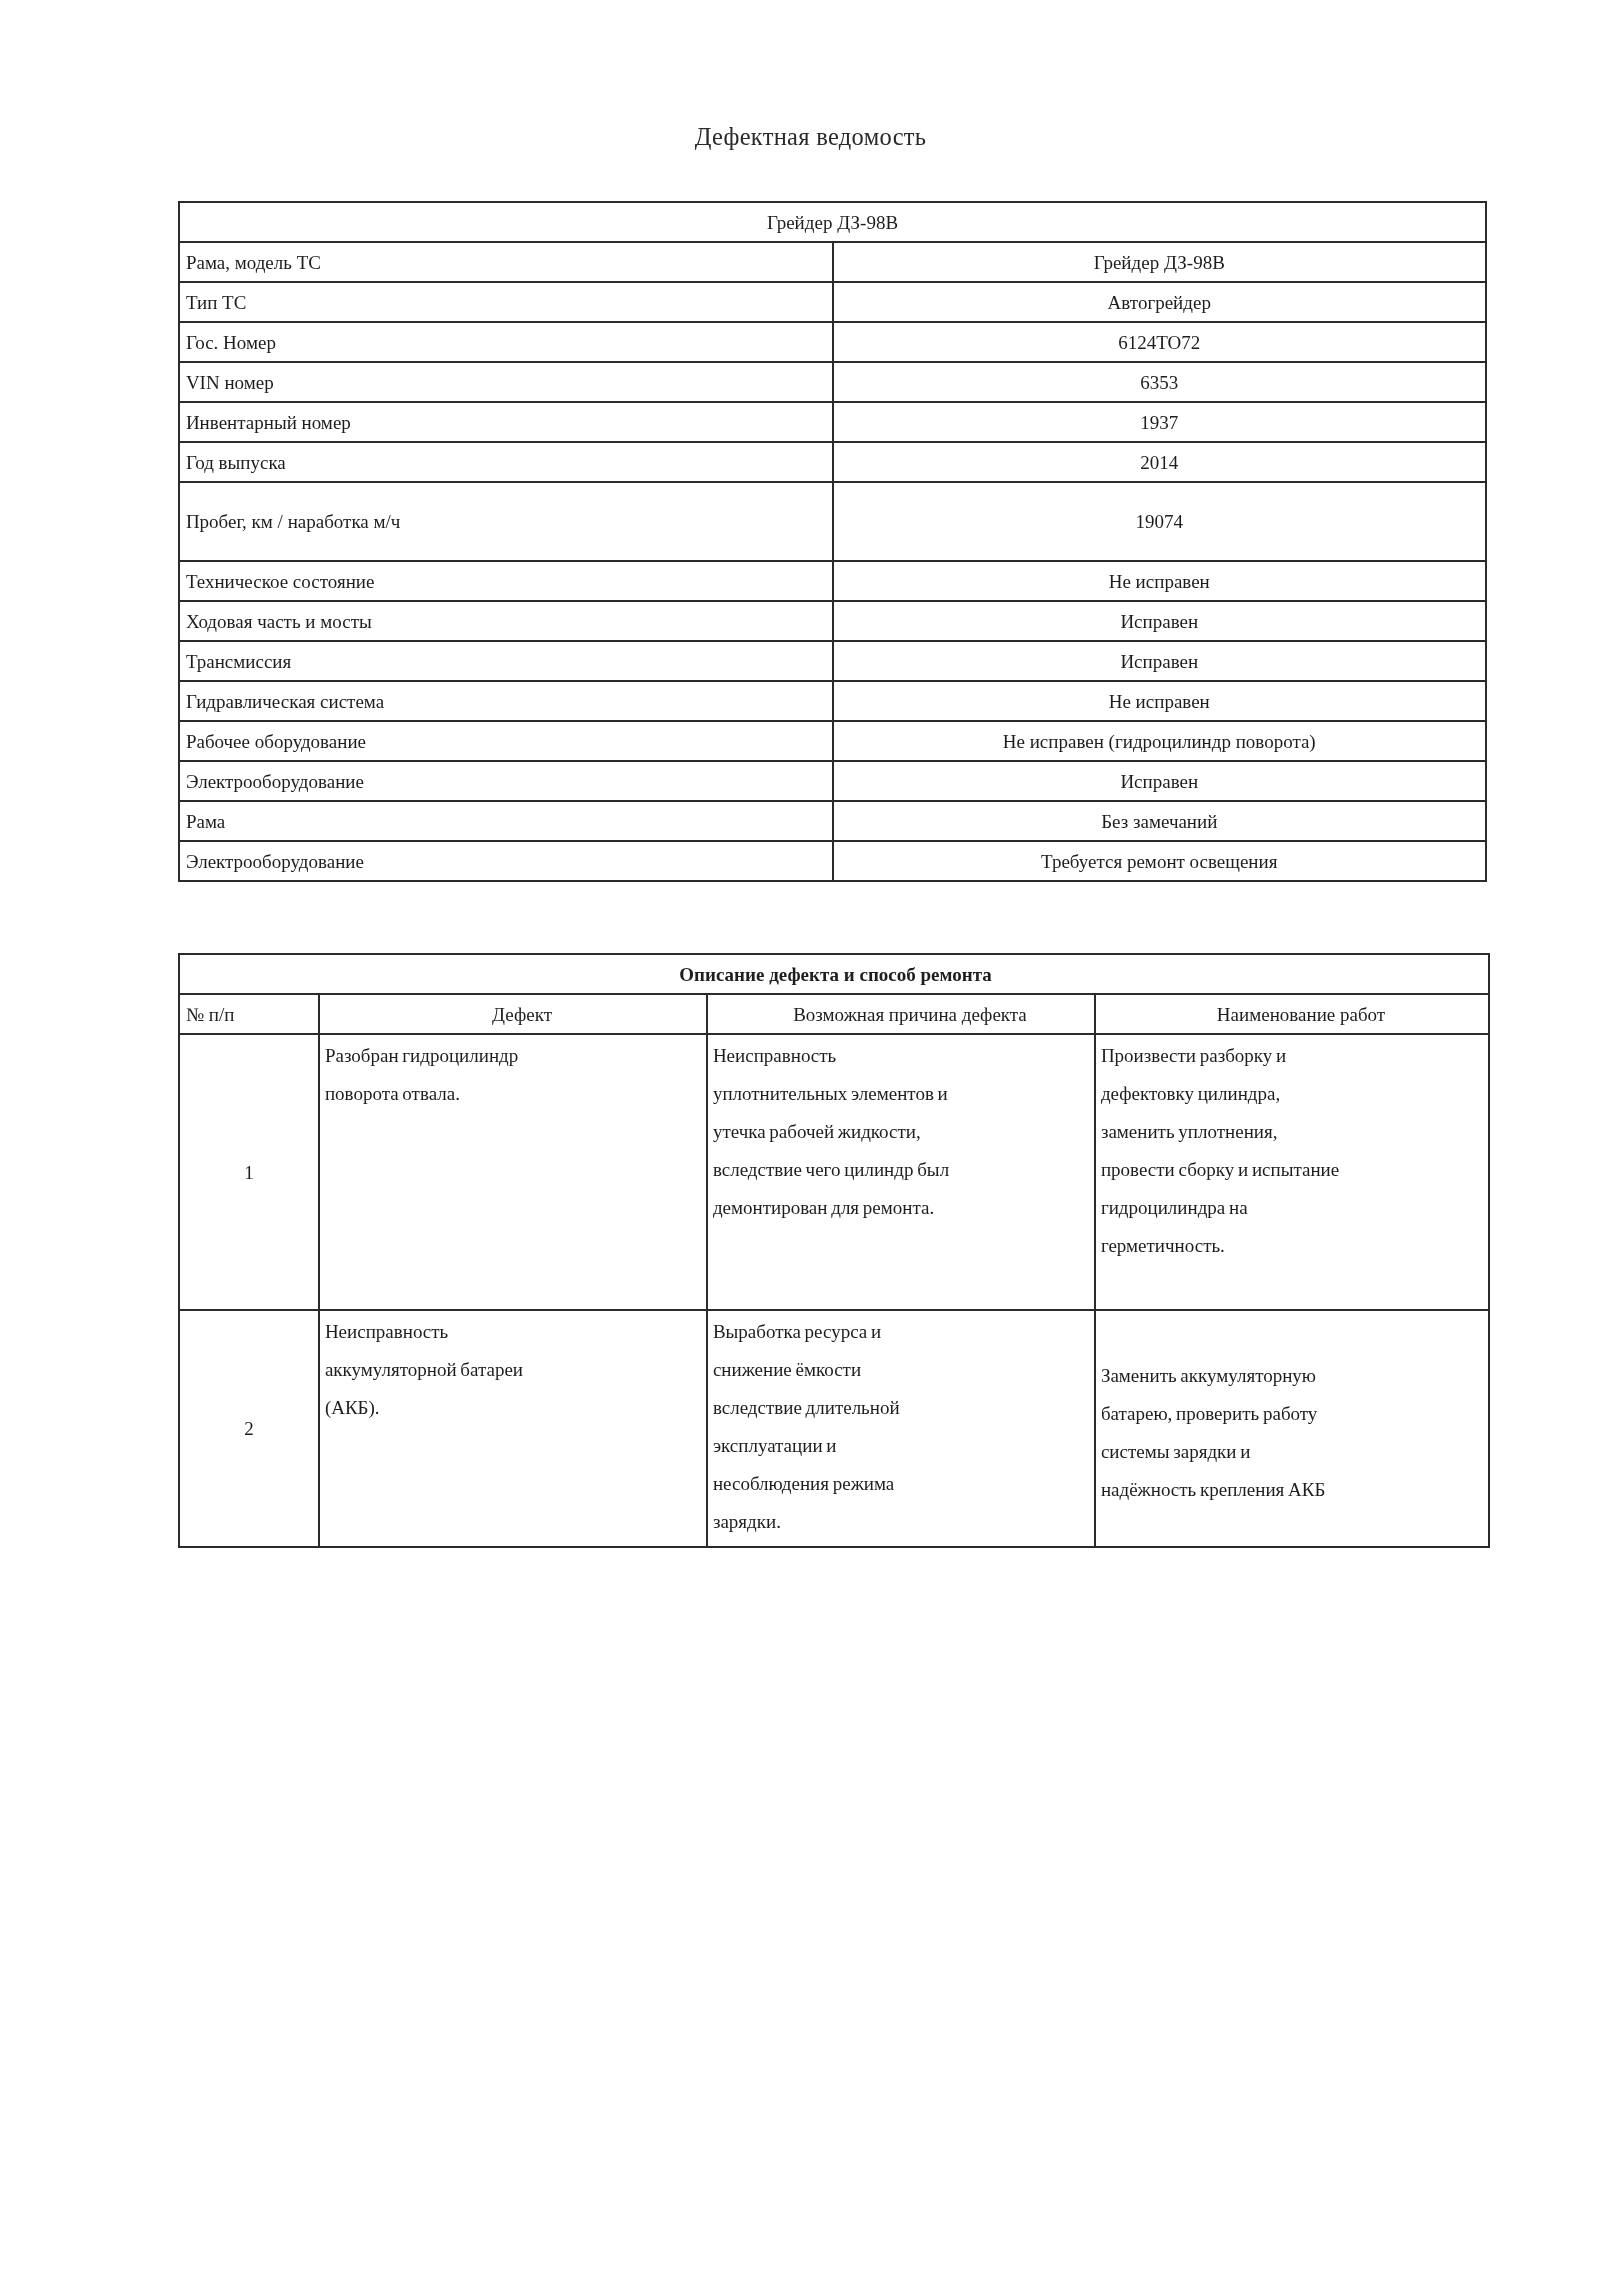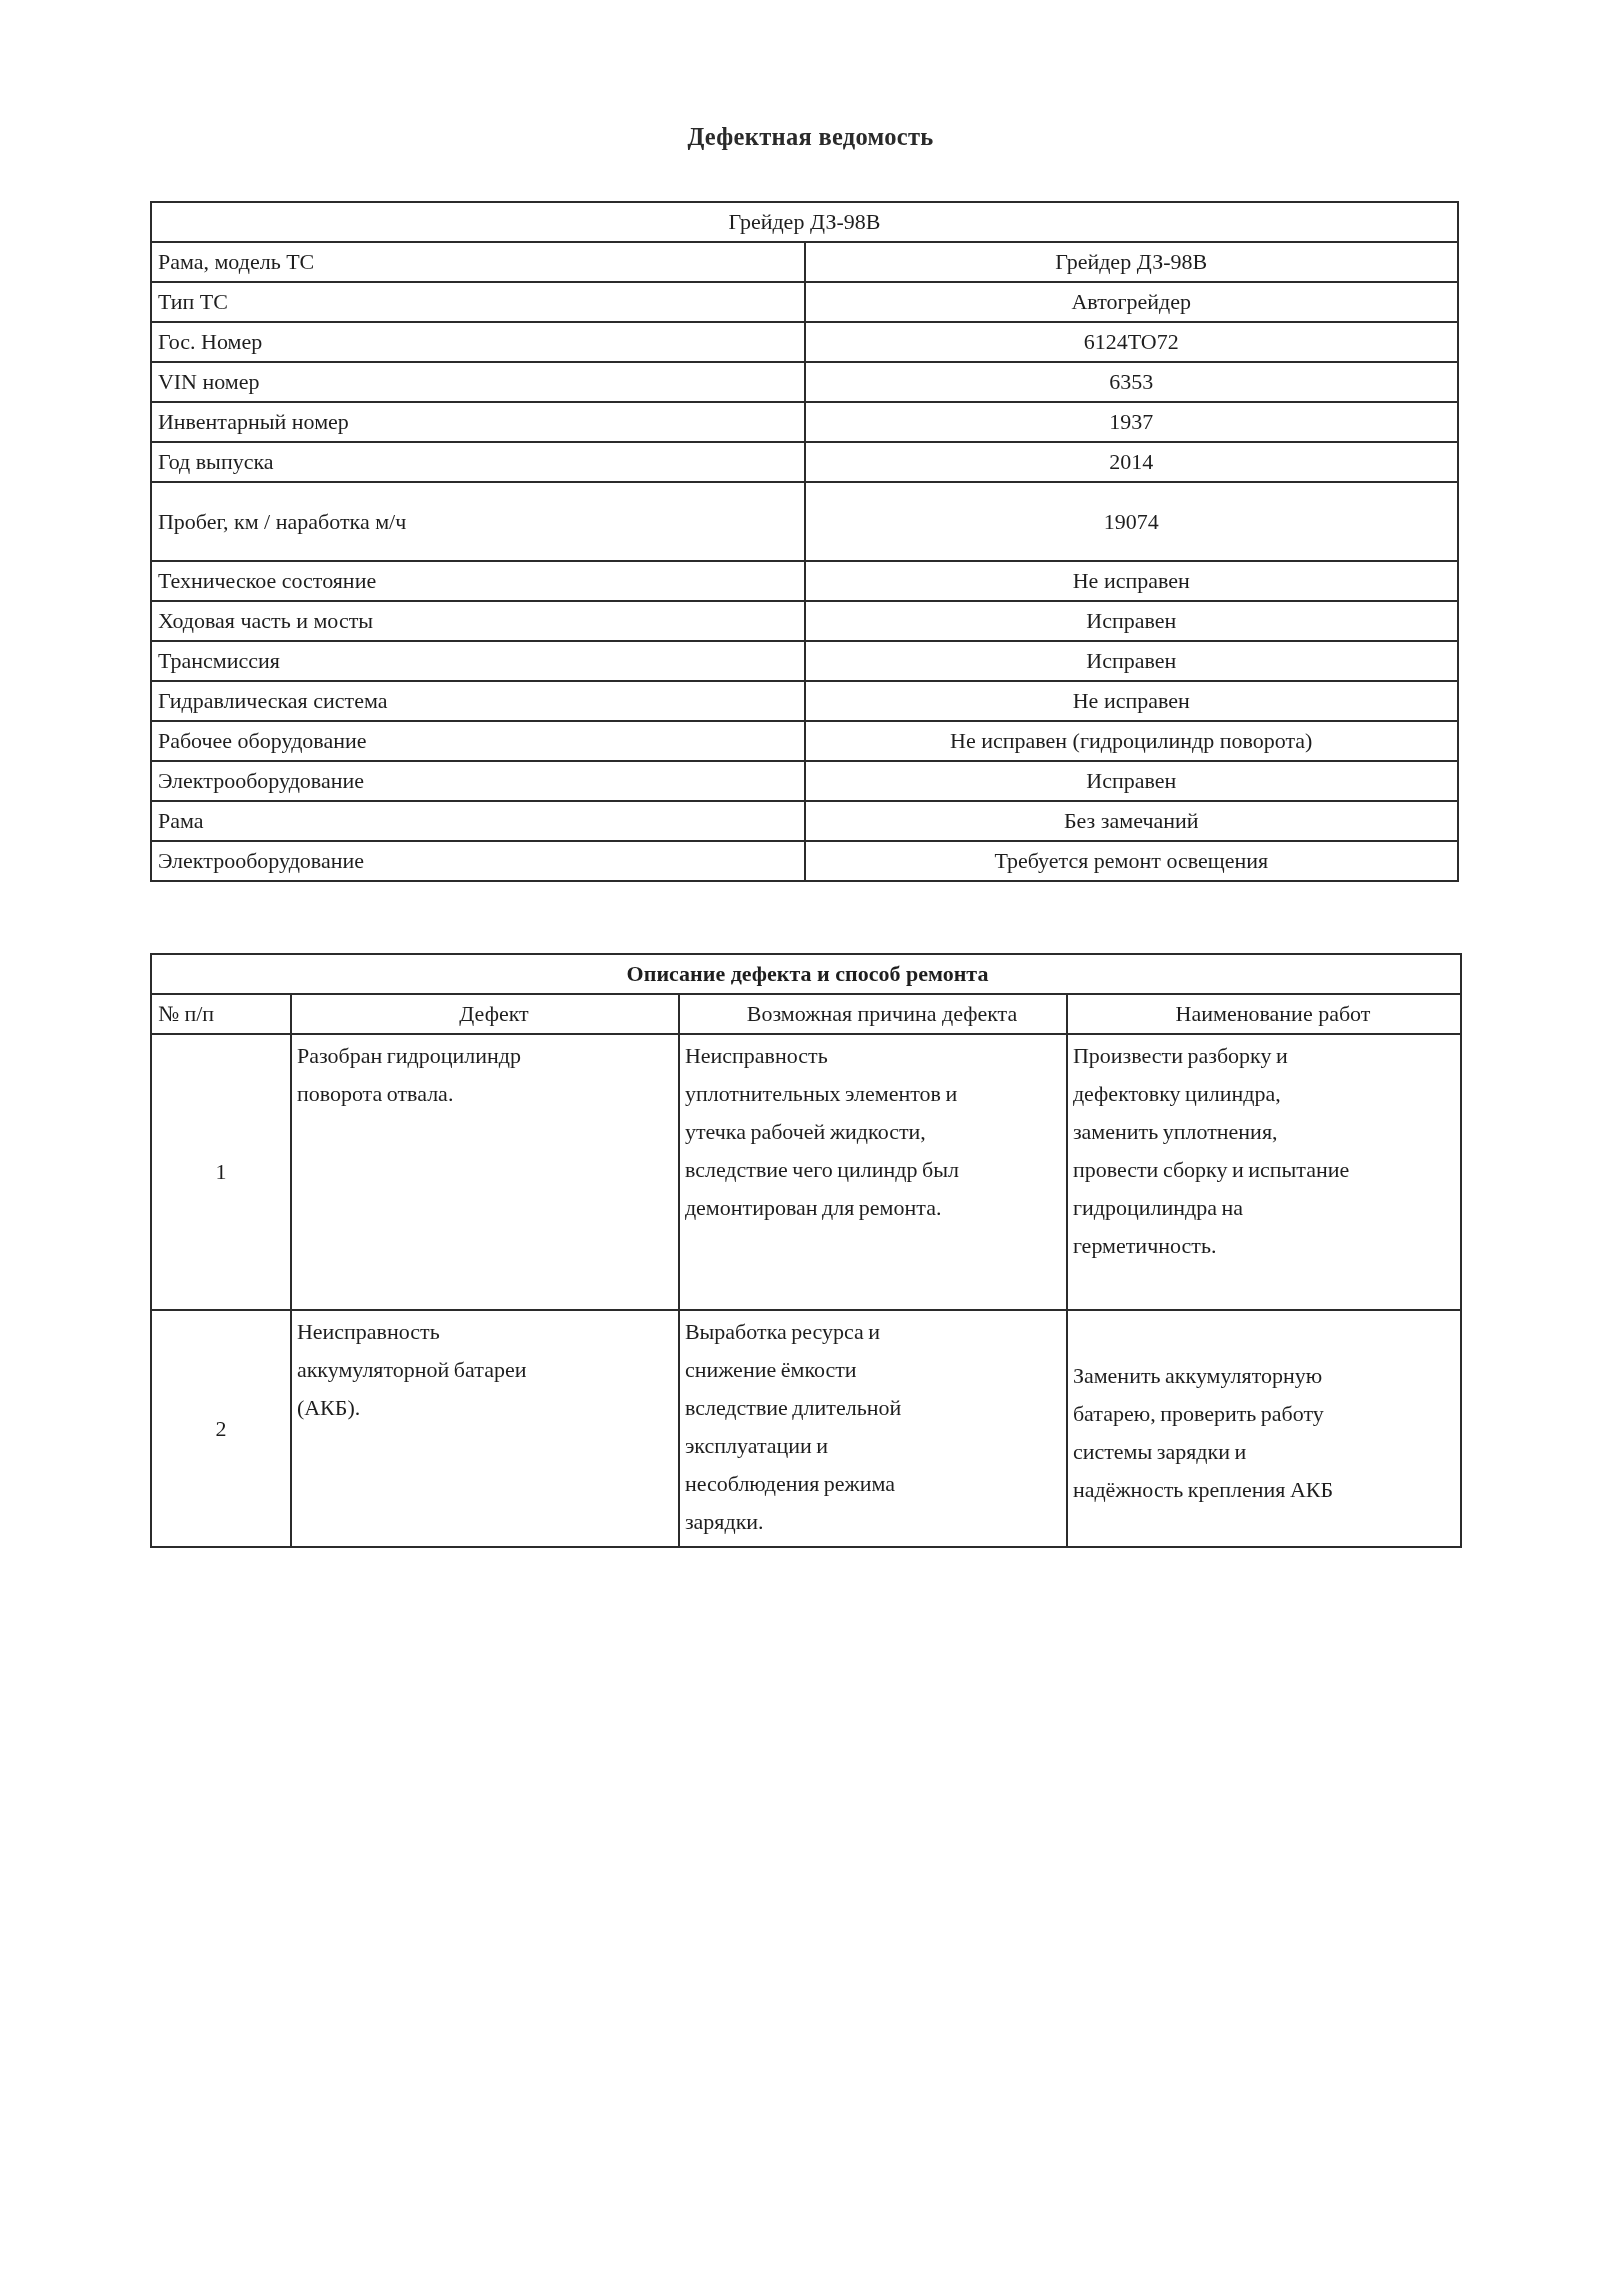--- a/index.html
+++ b/index.html
@@ -15,30 +15,30 @@
       font-family: "Liberation Serif", "DejaVu Serif", serif;
       color: #1e1e1e;
     }
     .doc-title {
       position: absolute;
       top: 123px;
       left: 0;
       width: 1621px;
       text-align: center;
       font-size: 24.5px;
-      font-weight: bold;
+      font-weight: normal;
       letter-spacing: 0.3px;
       color: #2a2a2a;
     }
     table {
       border-collapse: collapse;
       table-layout: fixed;
       position: absolute;
-      left: 150px;
-      font-size: 22px;
+      left: 178px;
+      font-size: 19px;
       line-height: 1;
     }
     td {
       border: 2.9px solid #2b2b2b;
       padding: 0 0 0 5.9px;
       vertical-align: middle;
       overflow: hidden;
       white-space: nowrap;
     }
     

